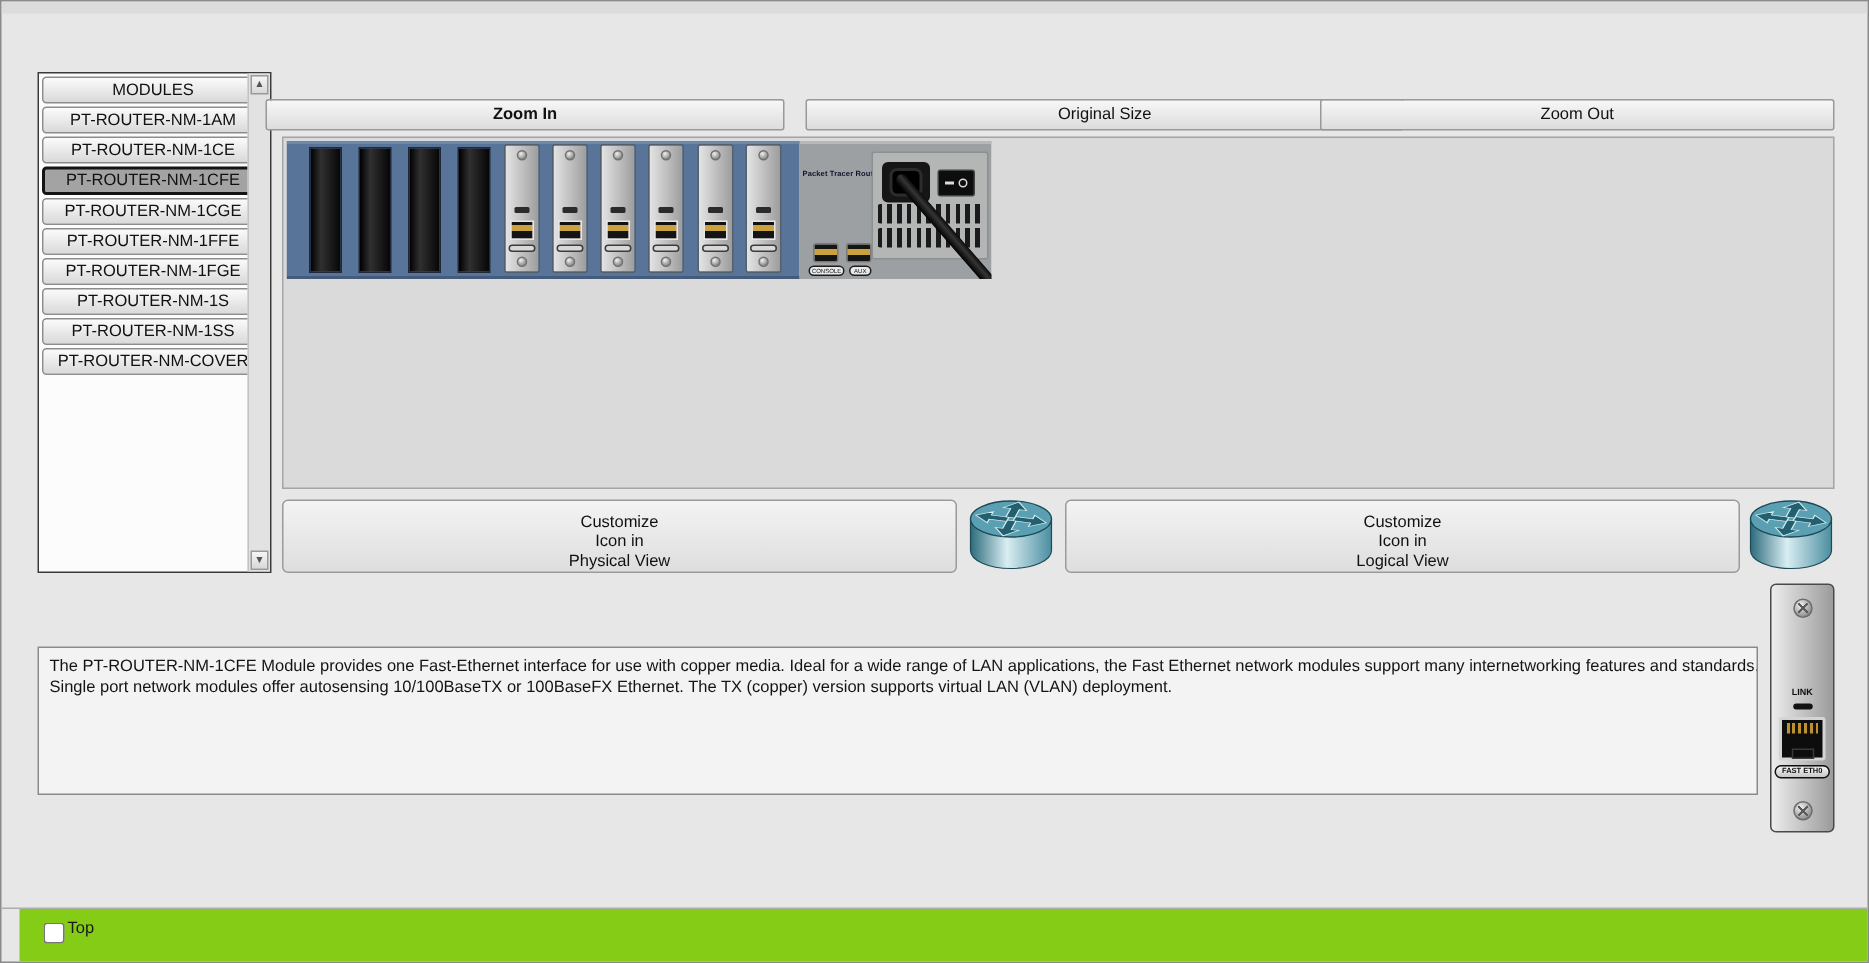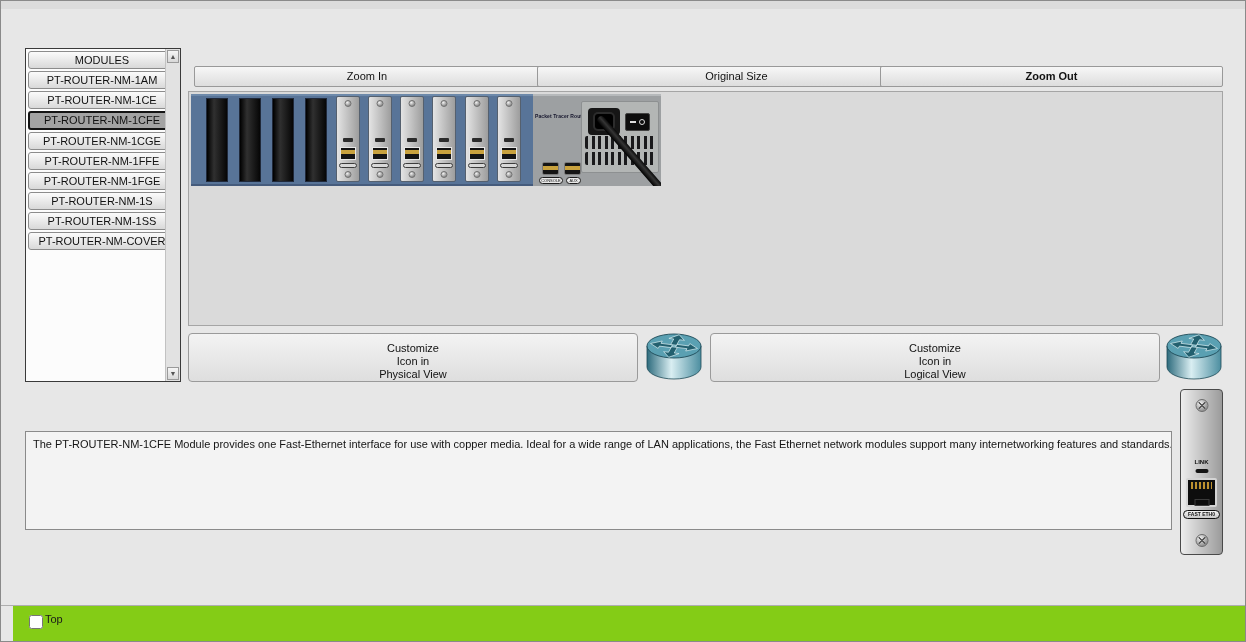--- a/index.html
+++ b/index.html
@@ -18,23 +18,23 @@
   .modules-panel { position:absolute; left:24px; top:47px; width:156px; height:334px; background:#fcfcfc; border:1px solid #3a3a3a; box-sizing:border-box; }
   .modules-list { position:absolute; left:2px; top:1px; right:4px; }
   .mod-btn { height:16px; line-height:16px; margin:1px 0 2px 0; background:linear-gradient(#fbfbfb,#d9d9d9); border:1px solid #8c8c8c; border-radius:3px; font-size:11px; text-align:center; color:#111; cursor:default; }
   .mod-btn.selected { background:#a3a3a3; border:2px solid #141414; height:15px; line-height:14px; }
   .sbar { position:absolute; top:0; right:0; bottom:0; width:14px; background:#e2e2e2; border-left:1px solid #c2c2c2; }
   .sb-btn { position:absolute; left:1px; width:12px; height:13px; background:linear-gradient(#f6f6f6,#d8d8d8); border:1px solid #9a9a9a; box-sizing:border-box; font-size:7px; line-height:11px; text-align:center; color:#555; }
   .sb-up { top:1px; } .sb-down { bottom:1px; }
   
   .pdv-title { position:absolute; left:187px; top:45px; width:1035px; text-align:center; font-size:11px; color:#111; }
   .zoom-btn { position:absolute; top:65px; height:21px; background:linear-gradient(#f7f7f7,#dddddd); border:1px solid #999; border-radius:2px; box-sizing:border-box; font-size:11px; line-height:19px; text-align:center; cursor:default; }
-  .zb-in  { left:193px; width:346px; }
+  .zb-in  { left:176px; width:346px;font-weight:bold; }
   .zb-os  { left:536px; width:399px; }
-  .zb-out { left:879px; width:343px;font-weight:bold; }
+  .zb-out { left:879px; width:343px; }
   .device-panel { position:absolute; left:187px; top:90px; width:1035px; height:235px; background:#dadada; border:1px solid #a5a5a5; box-sizing:border-box; }
   
   .router { position:absolute; left:2px; top:2px; width:470px; height:92px; overflow:hidden; }
   .r-blue { position:absolute; left:0; top:0; width:342px; height:92px; background:#587498; box-shadow:inset 0 2px 0 #6d89aa, inset 0 -2px 0 #455b7c; }
   .slot { position:absolute; top:4px; width:22px; height:84px; background:linear-gradient(90deg,#000 0%,#303030 35%,#060606 100%); border:1px solid #20293a; box-sizing:border-box; }
   .mcard { position:absolute; top:2px; width:24px; height:86px; background:linear-gradient(90deg,#e4e4e4,#9d9d9d); border:1px solid #55606e; border-radius:2px; box-sizing:border-box; }
   .mcard::before, .mcard::after { content:""; position:absolute; left:50%; transform:translateX(-50%); width:7px; height:7px; border-radius:50%; background:radial-gradient(circle at 35% 30%, #f2f2f2, #8a8a8a 75%); border:1px solid #707070; box-sizing:border-box; }
   .mcard::before { top:3px; } .mcard::after { bottom:3px; }
   .mled { position:absolute; top:41px; left:50%; transform:translateX(-50%); width:10px; height:4px; background:#2b2b2b; border-radius:1px; }
   .mport { position:absolute; top:50px; left:50%; transform:translateX(-50%); width:16px; height:13px; background:linear-gradient(180deg,#111 2px,#c9a23e 2px 6px,#141414 6px); border:1px solid #e6e6e6; box-sizing:border-box; }
@@ -218,20 +218,21 @@
     <span class="screw sc-top"></span>
     <div class="pv-link">LINK</div>
     <div class="pv-led"></div>
     <div class="pv-rj45"></div>
     <div class="pv-tag">FAST ETH0</div>
     <span class="screw sc-bot"></span>
   </div>
 
   <div class="desc">
     <div>The PT-ROUTER-NM-1CFE Module provides one Fast-Ethernet interface for use with copper media. Ideal for a wide range of LAN applications, the Fast Ethernet network modules support many internetworking features and standards.</div>
+    <div>Single port network modules offer autosensing 10/100BaseTX or 100BaseFX Ethernet. The TX (copper) version supports virtual LAN (VLAN) deployment.</div>
   </div>
 
   <div class="divider"></div>
   <div class="footer">
     <input type="checkbox" class="cb" style="">
     <span class="cb-label">Top</span>
   </div>
 
 </div>
 

